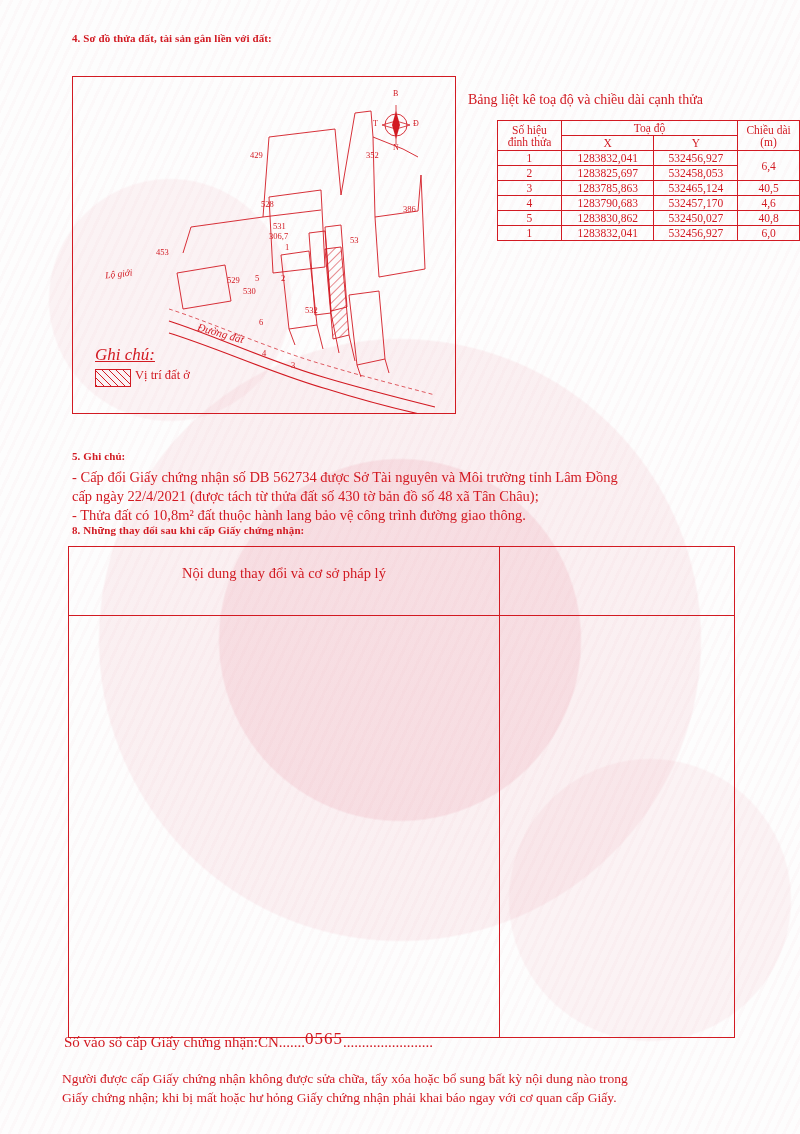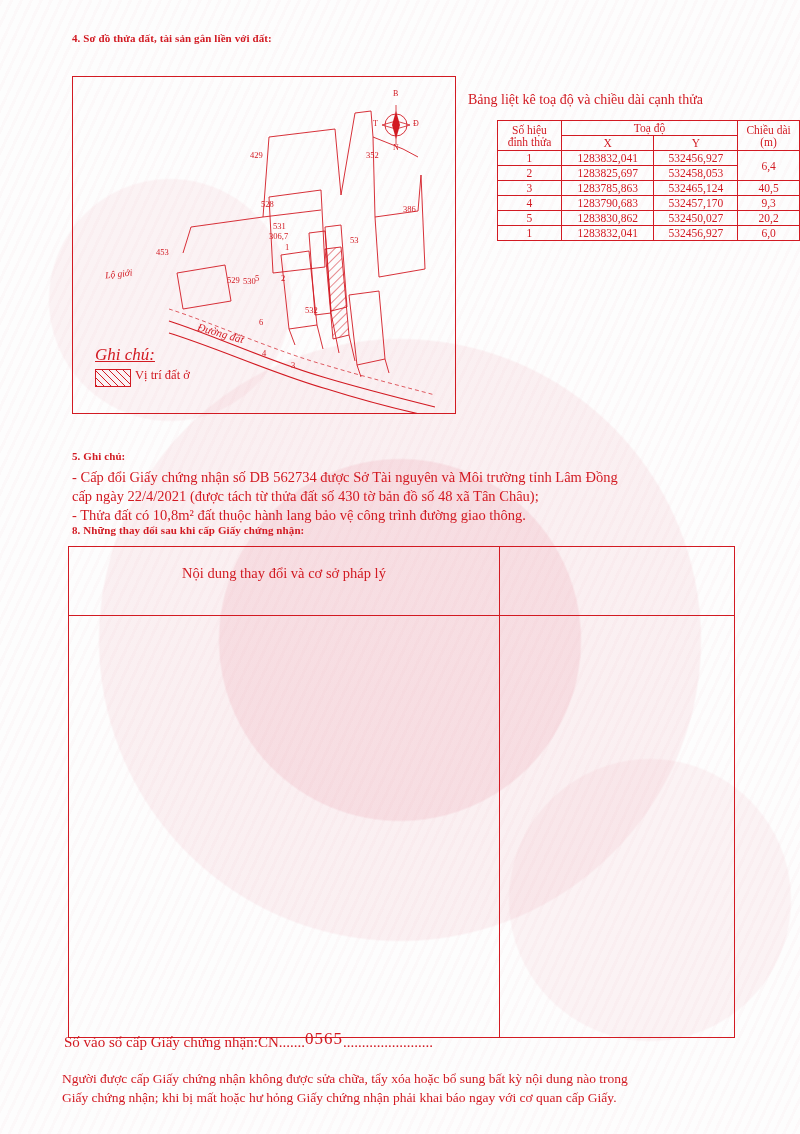--- a/index.html
+++ b/index.html
@@ -180,21 +180,21 @@
 
     <span class="mlabel" style="left:177px;top:73px;">429</span>
     <span class="mlabel" style="left:293px;top:73px;">352</span>
     <span class="mlabel" style="left:330px;top:127px;">386</span>
     <span class="mlabel" style="left:188px;top:122px;">528</span>
     <span class="mlabel" style="left:200px;top:144px;">531</span>
     <span class="mlabel" style="left:196px;top:154px;">306,7</span>
     <span class="mlabel" style="left:277px;top:158px;">53</span>
     <span class="mlabel" style="left:83px;top:170px;">453</span>
     <span class="mlabel" style="left:154px;top:198px;">529</span>
-    <span class="mlabel" style="left:170px;top:199px;">530</span>
+    <span class="mlabel" style="left:170px;top:209px;">530</span>
     <span class="mlabel" style="left:222px;top:228px;padding-left:10px;">532</span>
     <span class="mlabel" style="left:212px;top:165px;">1</span>
     <span class="mlabel" style="left:208px;top:196px;">2</span>
     <span class="mlabel" style="left:218px;top:283px;">3</span>
     <span class="mlabel" style="left:189px;top:271px;">4</span>
     <span class="mlabel" style="left:182px;top:196px;">5</span>
     <span class="mlabel" style="left:186px;top:240px;">6</span>
 
     <span class="mlabel it" style="left:32px;top:192px;transform:rotate(-6deg);">Lộ giới</span>
     <span class="mlabel it" style="left:124px;top:250px;transform:rotate(16deg);font-size:11px;">Đường đất</span>
@@ -237,27 +237,27 @@
     <tr>
       <td>3</td>
       <td>1283785,863</td>
       <td>532465,124</td>
       <td rowspan="1">40,5</td>
     </tr>
     <tr>
       <td>4</td>
       <td>1283790,683</td>
       <td>532457,170</td>
-      <td rowspan="1">9,3</td>
+      <td rowspan="1">4,6</td>
     </tr>
     <tr>
       <td>5</td>
       <td>1283830,862</td>
       <td>532450,027</td>
-      <td rowspan="1">20,2</td>
+      <td rowspan="1">40,8</td>
     </tr>
     <tr>
       <td>1</td>
       <td>1283832,041</td>
       <td>532456,927</td>
       <td rowspan="1">6,0</td>
     </tr>
   </tbody>
     </table>
 

